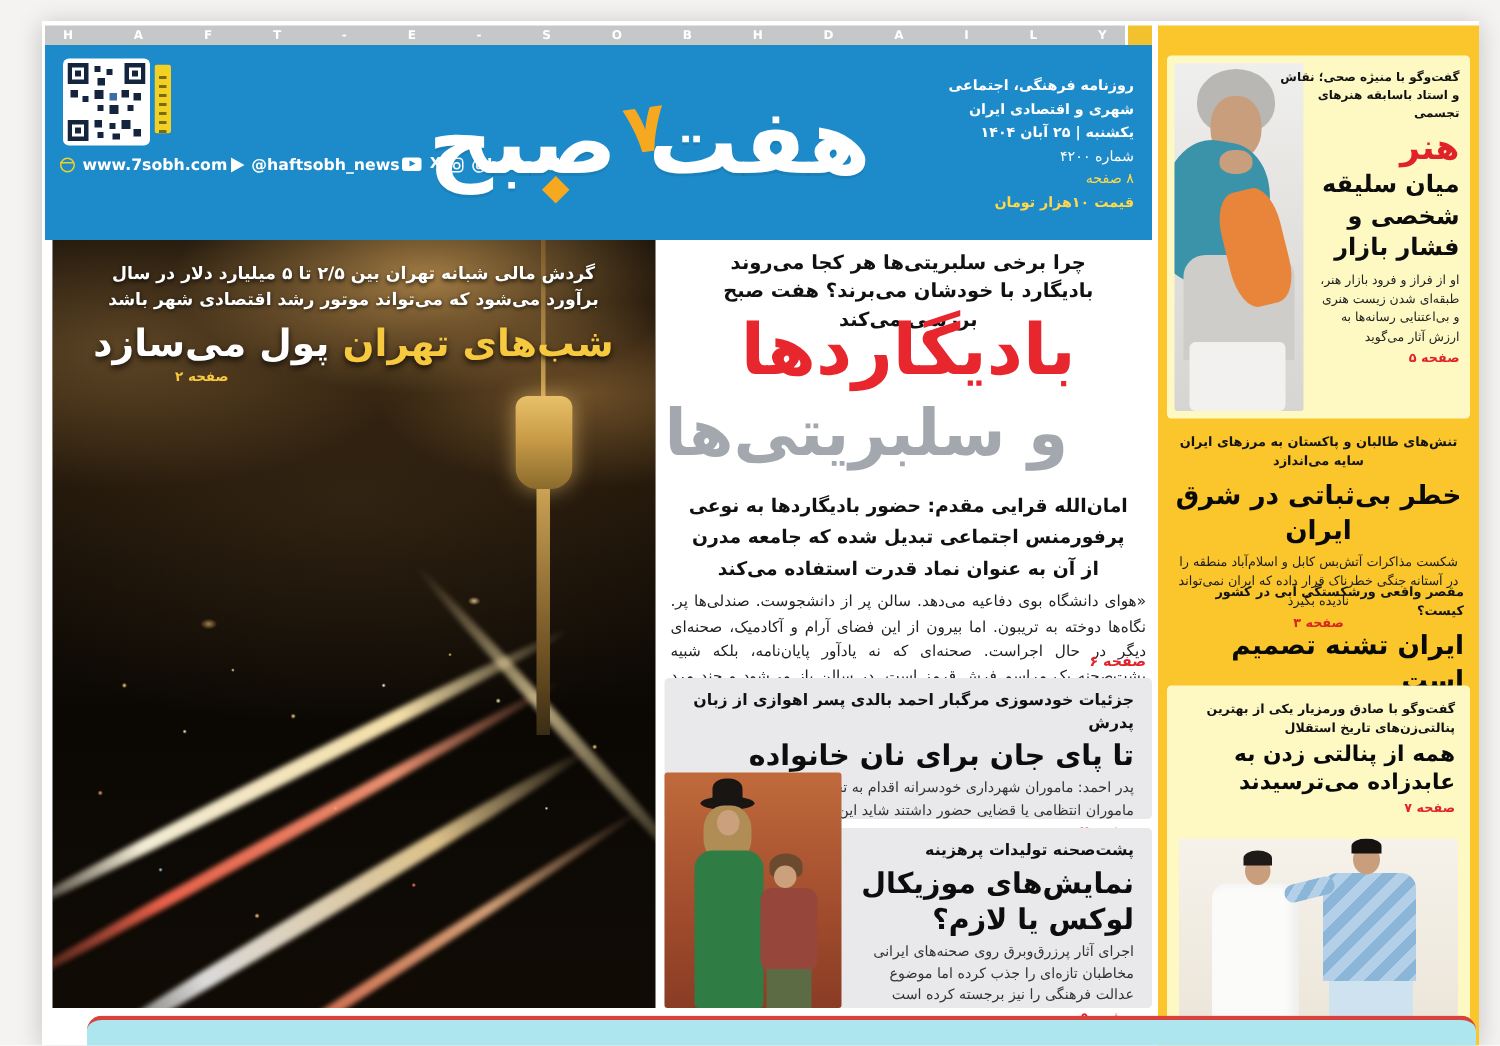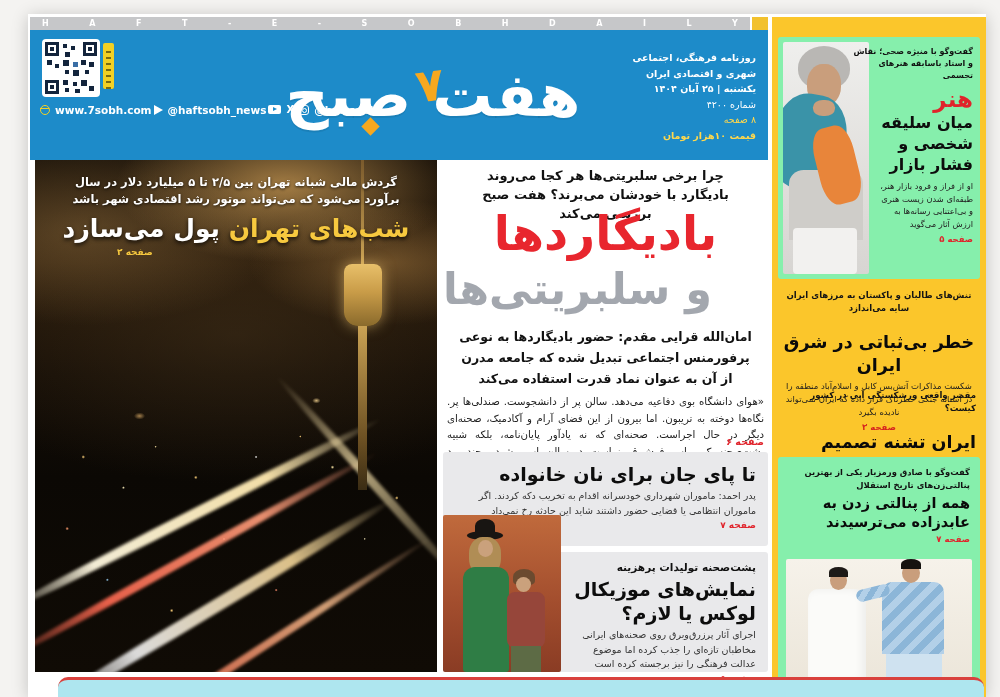--- a/index.html
+++ b/index.html
@@ -116,41 +116,41 @@
   .m-hat-top{position:absolute;left:32px;top:4px;width:20px;height:15px;background:#181512;border-radius:45% 45% 0 0;}
   .m-hair{position:absolute;left:26px;top:22px;width:32px;height:38px;background:#b08d55;border-radius:42%;}
   .m-face{position:absolute;left:35px;top:25px;width:15px;height:17px;background:#caa17c;border-radius:50%;}
   .m-coat{position:absolute;left:20px;top:52px;width:46px;height:105px;background:#2f7d45;border-radius:12px 12px 3px 3px;}
   .c-hair{position:absolute;left:70px;top:54px;width:22px;height:16px;background:#6b4a2f;border-radius:50% 50% 25% 25%;}
   .c-face{position:absolute;left:73px;top:62px;width:15px;height:15px;background:#caa17c;border-radius:50%;}
   .c-jacket{position:absolute;left:64px;top:77px;width:38px;height:56px;background:#96463a;border-radius:8px;}
   .c-pants{position:absolute;left:68px;top:131px;width:30px;height:26px;background:#5d6b45;}
   
   .ypanel{position:absolute;left:744px;top:3px;width:214px;height:680px;background:#fbc62b;direction:rtl;}
-  .wbox{position:absolute;left:6px;width:202px;background:#86efac;border-radius:3px;box-sizing:border-box;}
+  .wbox{position:absolute;left:6px;width:202px;background:#fef9c3;border-radius:3px;box-sizing:border-box;}
   .artbox{top:20px;height:242px;}
   .art-text{position:absolute;right:7px;top:9px;width:122px;text-align:right;}
   .art-kicker{font-size:8px;font-weight:bold;color:#111;line-height:12px;}
   .art-hred{display:block;color:#e0232b;font-size:23px;font-weight:800;margin-top:4px;line-height:26px;}
   .art-hblk{display:block;color:#0d0d0d;font-size:16px;font-weight:800;line-height:21px;width:94px;margin-right:0;margin-left:auto;}
   .art-sub{font-size:8.3px;color:#222;line-height:12.5px;margin-top:5px;width:96px;margin-left:auto;}
   .art-page{color:#e0232b;font-size:8.5px;font-weight:bold;margin-top:4px;}
   .woman-photo{position:absolute;left:5px;top:5px;width:86px;height:232px;overflow:hidden;border-radius:2px;
       background:linear-gradient(180deg,#efefed 0%,#e0dedb 60%,#d7d5d2 100%);}
   .w-hair{position:absolute;left:15px;top:4px;width:52px;height:44px;background:#b9b7b4;border-radius:50% 50% 46% 46%;}
   .w-face{position:absolute;left:24px;top:22px;width:34px;height:42px;background:#c99e7c;border-radius:46%;}
   .w-scarf{position:absolute;left:-10px;top:52px;width:72px;height:96px;background:#3a93a8;border-radius:42%;transform:rotate(10deg);}
   .w-hands{position:absolute;left:30px;top:58px;width:22px;height:16px;background:#c99e7c;border-radius:45%;}
   .w-orange{position:absolute;left:34px;top:84px;width:40px;height:78px;background:#e8853a;border-radius:34%;transform:rotate(-14deg);}
   .w-body{position:absolute;left:6px;top:128px;width:74px;height:70px;background:#cfcdc9;border-radius:20% 20% 0 0;}
   .w-chair{position:absolute;left:10px;top:186px;width:64px;height:46px;background:#f2f1ef;border-radius:4px;}
   .east{position:absolute;right:10px;top:272px;width:194px;text-align:center;}
   .water{position:absolute;right:10px;top:372px;width:194px;text-align:right;}
   .y-kicker{font-size:8.6px;font-weight:bold;color:#141414;line-height:12.5px;}
-  .y-headline{font-size:17.5px;font-weight:800;color:#0a0a0a;line-height:23px;margin-top:17px;}
+  .y-headline{font-size:17.5px;font-weight:800;color:#0a0a0a;line-height:23px;margin-top:6px;}
   .y-sub{font-size:8.5px;color:#1c1c1c;line-height:13px;margin-top:3px;}
   .y-page{color:#d6261f;font-size:8.5px;font-weight:bold;margin-top:3px;}
   .fbbox{top:440px;height:234px;padding:9px 10px;}
   .fb-kicker{font-size:8.4px;font-weight:bold;color:#111;line-height:12.5px;text-align:right;width:170px;margin-left:auto;}
   .fb-headline{font-size:14.5px;font-weight:800;color:#0a0a0a;line-height:19px;text-align:right;margin-top:3px;}
   .fb-page{color:#e0232b;font-size:8.5px;font-weight:bold;text-align:right;margin-top:2px;}
   .players-photo{position:absolute;left:8px;top:102px;width:186px;height:122px;overflow:hidden;border-radius:2px;
       background:linear-gradient(180deg,#f6f2ea 0%,#ece6da 100%);}
   .p1-head{position:absolute;left:44px;top:12px;width:17px;height:19px;background:#c99e7c;border-radius:50%;}
   .p1-hair{position:absolute;left:43px;top:8px;width:19px;height:10px;background:#1d1a17;border-radius:50% 50% 0 0;}
@@ -280,20 +280,21 @@
     <div class="mid-kicker">
       <span>چرا برخی سلبریتی‌ها هر کجا می‌روند بادیگارد با خودشان می‌برند؟ هفت صبح بررسی می‌کند</span>
     </div>
     <div class="hl-red">بادیگاردها</div>
     <div class="hl-gray">و سلبریتی‌ها</div>
     <div class="mid-lead">امان‌الله قرایی مقدم: حضور بادیگاردها به نوعی پرفورمنس اجتماعی تبدیل شده که جامعه مدرن از آن به عنوان نماد قدرت استفاده می‌کند</div>
     <div class="mid-body">«هوای دانشگاه بوی دفاعیه می‌دهد. سالن پر از دانشجوست. صندلی‌ها پر. نگاه‌ها دوخته به تریبون. اما بیرون از این فضای آرام و آکادمیک، صحنه‌ای دیگر در حال اجراست. صحنه‌ای که نه یادآور پایان‌نامه، بلکه شبیه پشت‌صحنه یک مراسم فرش قرمز است. در سالن باز می‌شود و چند مرد بلندبالا و هیکلی با کت و شلوارهای تیره رنگ وارد می‌شوند. راه باز می‌کنند و نگاه‌ها را با خود می‌کشند...</div>
     <div class="mid-page">صفحه ۶</div>
 
     <div class="gbox gbox1">
+      <div class="g-kicker">جزئیات خودسوزی مرگبار احمد بالدی پسر اهوازی از زبان پدرش</div>
       <div class="g-headline">تا پای جان برای نان خانواده</div>
       <div class="g-sub">پدر احمد: ماموران شهرداری خودسرانه اقدام به تخریب دکه کردند. اگر ماموران انتظامی یا قضایی حضور داشتند شاید این حادثه رخ نمی‌داد</div>
       <div class="g-page">صفحه ۷</div>
     </div>
 
     <div class="gbox gbox2">
       <div class="g-kicker">پشت‌صحنه تولیدات پرهزینه</div>
       <div class="g-headline">نمایش‌های موزیکال لوکس یا لازم؟</div>
       <div class="g-sub">اجرای آثار پرزرق‌وبرق روی صحنه‌های ایرانی مخاطبان تازه‌ای را جذب کرده اما موضوع عدالت فرهنگی را نیز برجسته کرده است</div>
       <div class="g-page">صفحه ۵</div>

